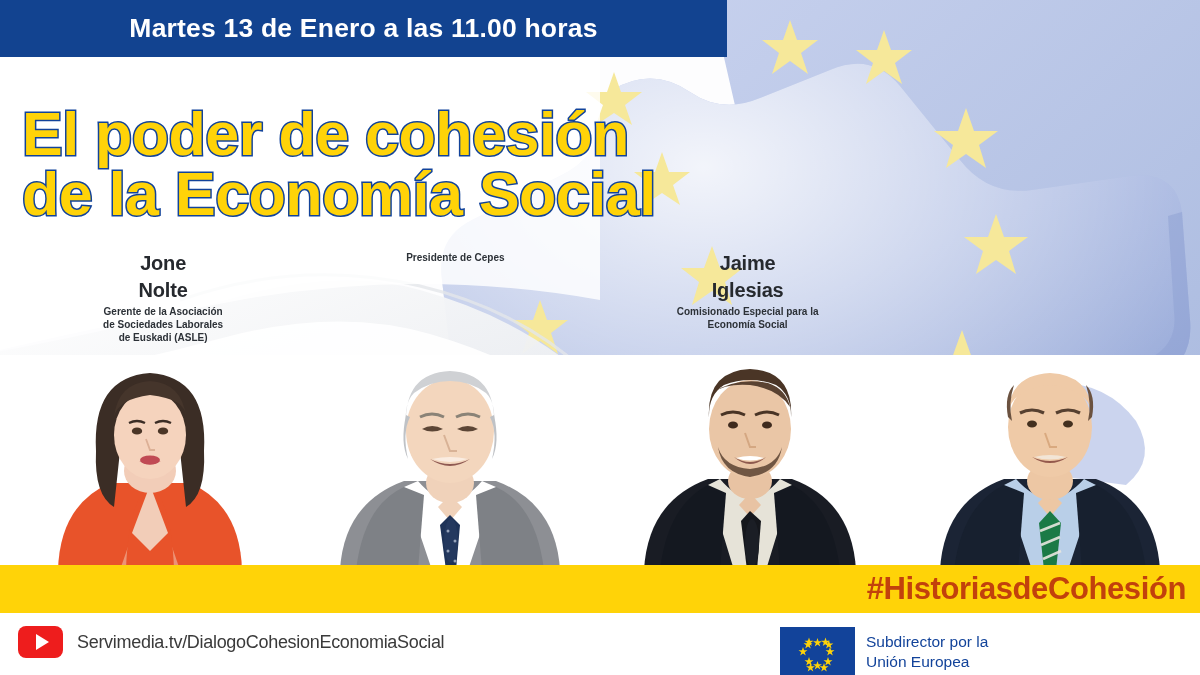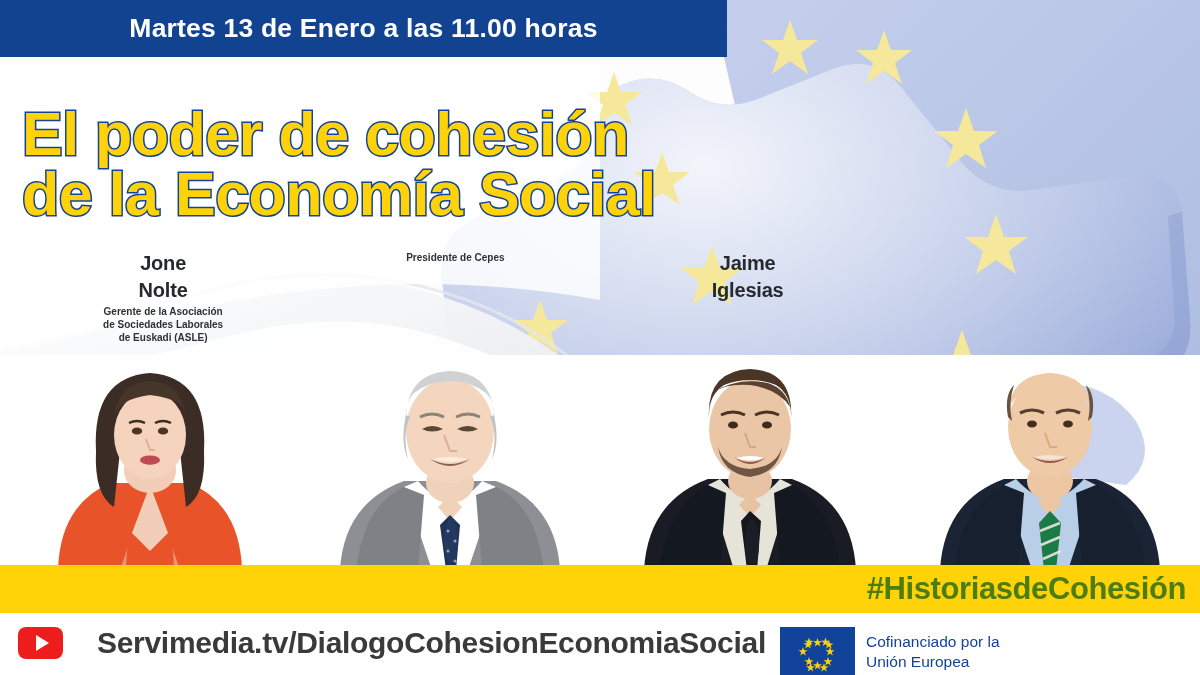--- a/index.html
+++ b/index.html
@@ -52,29 +52,29 @@
   .p1 { left:0; } .p2 { left:300px; } .p3 { left:600px; } .p4 { left:900px; }
   .portrait svg { position:absolute; bottom:0; left:0; }
 
   
   .yellow-band {
     position:absolute; left:0; top:565px; width:1200px; height:48px;
     background:#FFD308; z-index:7;
   }
   .hashtag {
     position:absolute; right:14px; top:571px; z-index:8;
-    font-size:31px; font-weight:800; color:#4d7c0f; letter-spacing:-.4px;
+    font-size:31px; font-weight:800; color:#c2410c; letter-spacing:-.4px;
   }
 
   
   .footer { position:absolute; left:0; top:613px; width:1200px; height:62px; background:#ffffff; z-index:7; }
   .yt-row { position:absolute; left:18px; top:13px; display:flex; align-items:center; gap:14px; }
   .yt-icon { width:45px; height:32px; border-radius:8px; background:#EE1D1D; display:flex; align-items:center; justify-content:center; }
   .yt-icon .tri { width:0; height:0; border-left:13px solid #ffffff; border-top:8px solid transparent; border-bottom:8px solid transparent; margin-left:3px; }
-  .yt-url { font-size:30px; color:#3a3a3a; font-weight:700; letter-spacing:-.3px;margin-left:20px; }
+  .yt-url { font-size:18px; color:#3a3a3a; font-weight:400; letter-spacing:-.3px; }
 
   .eu-row { position:absolute; left:780px; top:14px; display:flex; align-items:center; gap:11px; }
   .eu-flag { width:75px; height:50px; background:#12439a; position:relative; }
   .eu-text { font-size:15.5px; color:#12439a; line-height:1.28; white-space:pre-line; font-weight:400; }
 </style>
 </head>
 <body>
 
 <div class="poster">
 
@@ -275,20 +275,22 @@
       <div class="sp-role">Gerente de la Asociación
 de Sociedades Laborales
 de Euskadi (ASLE)</div>
     </div>
     <div class="speaker">
       <div class="sp-role">Presidente de Cepes</div>
     </div>
     <div class="speaker">
       <div class="sp-name">Jaime
 Iglesias</div>
+      <div class="sp-role">Comisionado Especial para la
+Economía Social</div>
     </div>
     <div class="speaker">
     </div>
   </div>
 
   <div class="yellow-band"></div>
   <div class="hashtag">#HistoriasdeCohesión</div>
 
   <div class="footer">
 
@@ -312,19 +314,19 @@
             <polygon points="27,33 28.1,36.2 31.5,36.2 28.7,38.2 29.8,41.4 27,39.4 24.2,41.4 25.3,38.2 22.5,36.2 25.9,36.2" transform="translate(2,-3)"></polygon>
             <polygon points="23,22 24.1,25.2 27.5,25.2 24.7,27.2 25.8,30.4 23,28.4 20.2,30.4 21.3,27.2 18.5,25.2 21.9,25.2" transform="translate(0,-2)"></polygon>
             <polygon points="27,13 28.1,16.2 31.5,16.2 28.7,18.2 29.8,21.4 27,19.4 24.2,21.4 25.3,18.2 22.5,16.2 25.9,16.2" transform="translate(1,0)"></polygon>
             <polygon points="31.5,9 32.6,12.2 36,12.2 33.2,14.2 34.3,17.4 31.5,15.4 28.7,17.4 29.8,14.2 27,12.2 30.4,12.2" transform="translate(-2.5,1.5)"></polygon>
             <polygon points="43,9 44.1,12.2 47.5,12.2 44.7,14.2 45.8,17.4 43,15.4 40.2,17.4 41.3,14.2 38.5,12.2 41.9,12.2" transform="translate(2.5,1.5)"></polygon>
             <polygon points="31.5,41 32.6,44.2 36,44.2 33.2,46.2 34.3,49.4 31.5,47.4 28.7,49.4 29.8,46.2 27,44.2 30.4,44.2" transform="translate(-1,-5)"></polygon>
             <polygon points="43,41 44.1,44.2 47.5,44.2 44.7,46.2 45.8,49.4 43,47.4 40.2,49.4 41.3,46.2 38.5,44.2 41.9,44.2" transform="translate(1,-5)"></polygon>
           </g>
         </svg>
       </span>
-      <span class="eu-text">Cofinanciado por la
+      <span class="eu-text">Subdirector por la
 Unión Europea</span>
     </div>
 
   </div>
 
 </div>
 
 </body></html>

